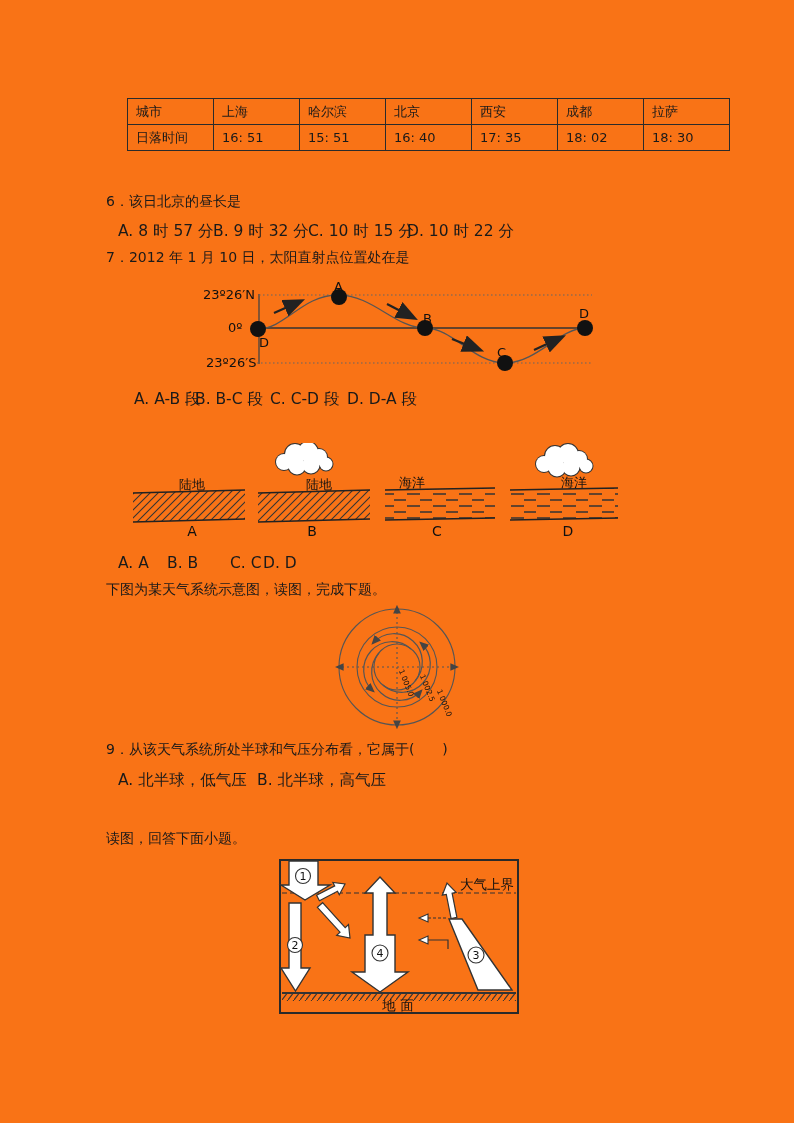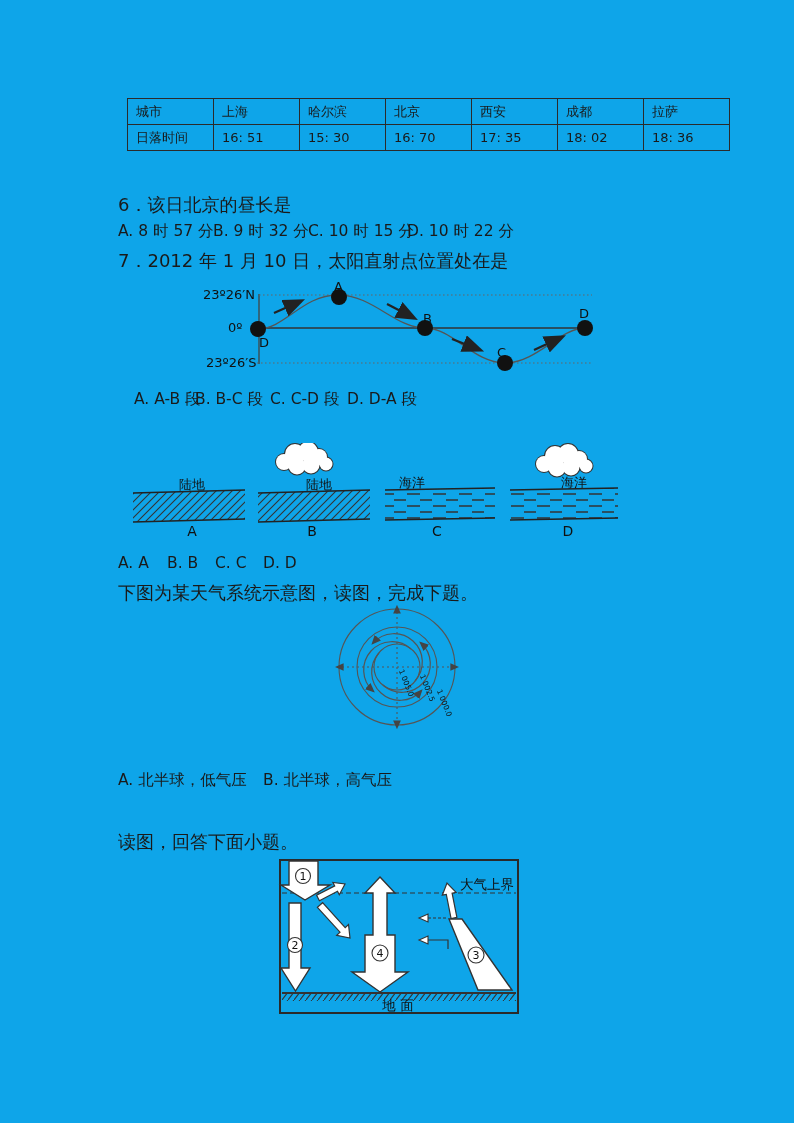--- a/index.html
+++ b/index.html
@@ -1,18 +1,18 @@
 <!DOCTYPE html>
 <html><head>
 <meta charset="utf-8">
 <style>
   html,body{margin:0;padding:0;background:#fff;}
-  .page{position:relative;width:794px;height:1123px;background:#0ea5e9;overflow:hidden;
+  .page{position:relative;width:794px;height:1123px;background:#f97316;overflow:hidden;
         font-family:"DejaVu Sans","Liberation Sans",sans-serif;color:#1a1a1a;}
-  .line{position:absolute;left:118px;font-size:18px;white-space:pre;}
+  .line{position:absolute;left:106px;font-size:14px;white-space:pre;}
   .opts{position:absolute;left:0;top:0;width:100%;height:20px;}
   .opts span{position:absolute;font-size:15.5px;white-space:pre;}
   table.sun{position:absolute;left:127px;top:98px;border-collapse:collapse;table-layout:fixed;}
   table.sun td{border:1.5px solid #2b2b2b;width:77px;height:25px;font-size:13px;
                padding:0 0 0 8px;white-space:pre;}
   svg text{fill:#111;}
   .diag{position:absolute;}
 </style>
 </head>
 <body>
@@ -26,25 +26,25 @@
         <td>上海</td>
         <td>哈尔滨</td>
         <td>北京</td>
         <td>西安</td>
         <td>成都</td>
         <td>拉萨</td>
       </tr>
       <tr>
         <td>日落时间</td>
         <td>16: 51</td>
-        <td>15: 30</td>
-        <td>16: 70</td>
+        <td>15: 51</td>
+        <td>16: 40</td>
         <td>17: 35</td>
         <td>18: 02</td>
-        <td>18: 36</td>
+        <td>18: 30</td>
       </tr>
     </tbody>
   </table>
 
   <div class="line" style="top:193px">6．该日北京的昼长是</div>
   <div class="opts" style="top:221px">
     <span style="left:118px">A. 8 时 57 分</span>
     <span style="left:213px">B. 9 时 32 分</span>
     <span style="left:308px">C. 10 时 15 分</span>
     <span style="left:407px">D. 10 时 22 分</span>
@@ -151,21 +151,21 @@
       <text x="454" y="44" font-size="13" text-anchor="middle">海洋</text>
       <path d="M390,47 L498,45 L498,75 L390,77 Z" fill="url(#seaP)"></path>
       <path d="M390,47 L498,45 M390,77 L498,75" stroke="#222" stroke-width="1.6" fill="none"></path>
       <text x="448" y="93" font-size="14" text-anchor="middle">D</text>
     </g>
   </svg>
 
   <div class="opts" style="top:554px">
     <span style="left:118px">A. A</span>
     <span style="left:167px">B. B</span>
-    <span style="left:215px">C. C</span>
+    <span style="left:230px">C. C</span>
     <span style="left:263px">D. D</span>
   </div>
 
   <div class="line" style="top:581px">下图为某天气系统示意图，读图，完成下题。</div>
 
   <svg class="diag" style="left:325px;top:600px" width="150" height="140" viewBox="0 0 150 140">
     <defs>
       <marker id="mAh2" markerWidth="8" markerHeight="7" refX="6" refY="3.5" orient="auto-start-reverse">
         <path d="M0,0 L8,3.5 L0,7 Z" fill="#444"></path>
       </marker>
@@ -181,23 +181,24 @@
       <path d="M90,81 A28,28 0 0 0 48,43" marker-end="url(#mAh2)"></path>
       <path d="M90,81 A28,28 0 0 0 48,43" marker-end="url(#mAh2)" transform="rotate(90 72 67)"></path>
       <path d="M90,81 A28,28 0 0 0 48,43" marker-end="url(#mAh2)" transform="rotate(180 72 67)"></path>
       <path d="M90,81 A28,28 0 0 0 48,43" marker-end="url(#mAh2)" transform="rotate(270 72 67)"></path>
     </g>
     <text transform="translate(79,84) rotate(68)" font-size="7.5" text-anchor="middle">1 005.0</text>
     <text transform="translate(100,89) rotate(68)" font-size="7.5" text-anchor="middle">1 002.5</text>
     <text transform="translate(117,104) rotate(68)" font-size="7.5" text-anchor="middle">1 000.0</text>
   </svg>
 
+  <div class="line" style="top:741px">9．从该天气系统所处半球和气压分布看，它属于(　　)</div>
   <div class="opts" style="top:770px">
     <span style="left:118px">A. 北半球，低气压</span>
-    <span style="left:263px">B. 北半球，高气压</span>
+    <span style="left:257px">B. 北半球，高气压</span>
   </div>
 
   <div class="line" style="top:830px">读图，回答下面小题。</div>
 
   <svg class="diag" style="left:276px;top:856px" width="246" height="162" viewBox="0 0 246 162">
     <defs>
       <pattern id="gHatch" width="6" height="8" patternUnits="userSpaceOnUse">
         <path d="M6,0 L0,8" stroke="#333" stroke-width="1.1"></path>
       </pattern>
     </defs>

